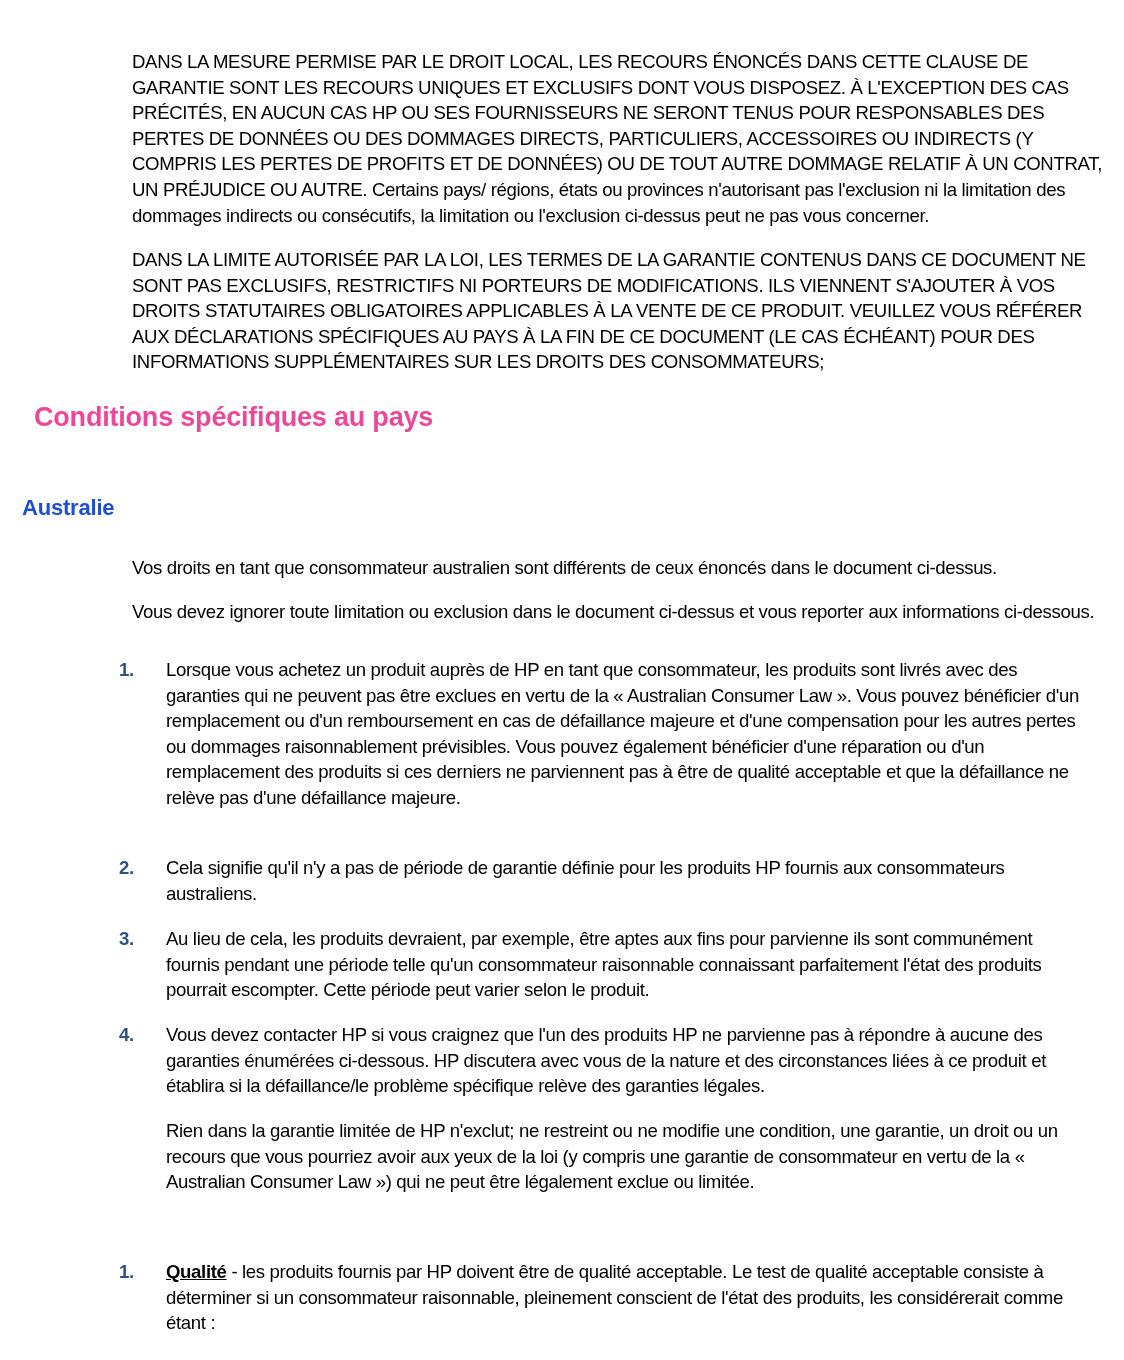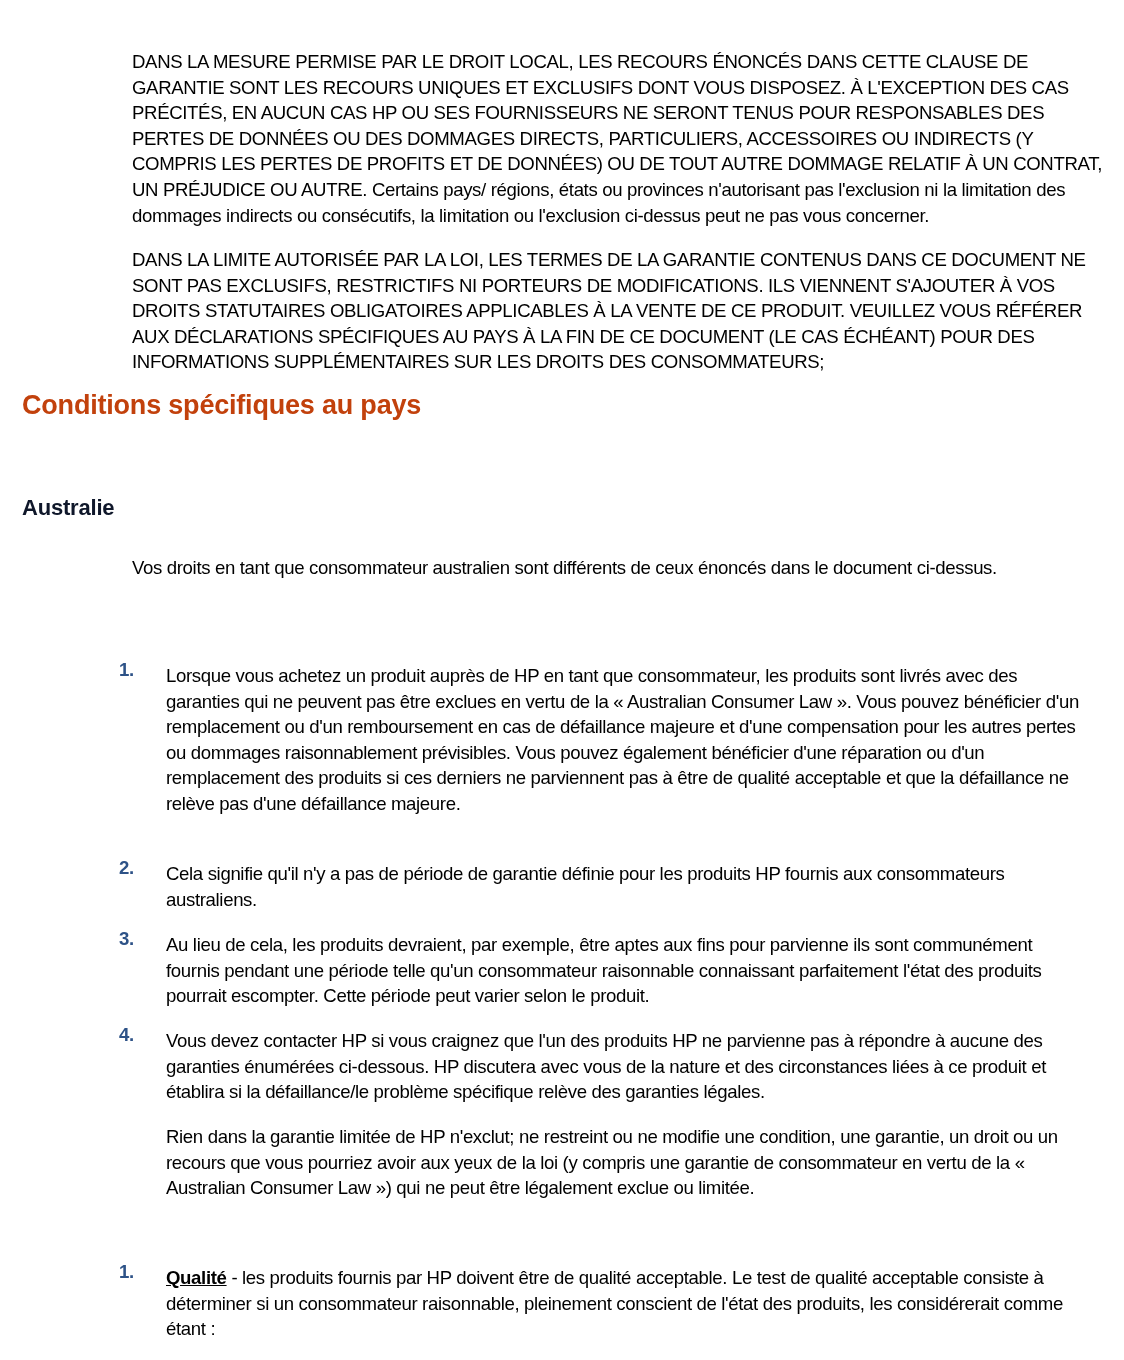--- a/index.html
+++ b/index.html
@@ -17,70 +17,71 @@
     left: 119px;
     width: 970px;
     font-size: 18.6px;
     line-height: 25.6px;
     letter-spacing: -0.35px;
     margin: 13px;
   }
   .h1 {
     position: absolute;
     left: 22px;
-    margin: 0;
+    margin: 12px;
     font-size: 27px;
     font-weight: bold;
-    color: #c2410c;
+    color: #ec4899;
     letter-spacing: -0.2px;
   }
   .h2 {
     position: absolute;
     left: 22px;
     margin: 0;
     font-size: 22px;
     font-weight: bold;
-    color: #0f172a;
+    color: #1d4ed8;
     letter-spacing: -0.2px;
   }
   .li {
     position: absolute;
     left: 119px;
     width: 970px;
     font-size: 18.6px;
     line-height: 25.6px;
     letter-spacing: -0.35px;
   }
   .li .num {
     position: absolute;
     left: 0;
     top: 0;
     font-weight: bold;
     color: #2d5287;
   }
   .li .txt {
     position: absolute;
     left: 47px;
-    top: 6px;
+    top: 0;
     width: 920px;
   }
   .li .txt b { font-weight: bold; text-decoration: underline; }
 </style>
 </head>
 <body>
 
 <div class="page">
 
   <p class="para" style="top:36px;">DANS LA MESURE PERMISE PAR LE DROIT LOCAL, LES RECOURS ÉNONCÉS DANS CETTE CLAUSE DE GARANTIE SONT LES RECOURS UNIQUES ET EXCLUSIFS DONT VOUS DISPOSEZ. À L'EXCEPTION DES CAS PRÉCITÉS, EN AUCUN CAS HP OU SES FOURNISSEURS NE SERONT TENUS POUR RESPONSABLES DES PERTES DE DONNÉES OU DES DOMMAGES DIRECTS, PARTICULIERS, ACCESSOIRES OU INDIRECTS (Y COMPRIS LES PERTES DE PROFITS ET DE DONNÉES) OU DE TOUT AUTRE DOMMAGE RELATIF À UN CONTRAT, UN PRÉJUDICE OU AUTRE. Certains pays/ régions, états ou provinces n'autorisant pas l'exclusion ni la limitation des dommages indirects ou consécutifs, la limitation ou l'exclusion ci-dessus peut ne pas vous concerner.</p>
   <p class="para" style="top:234px;">DANS LA LIMITE AUTORISÉE PAR LA LOI, LES TERMES DE LA GARANTIE CONTENUS DANS CE DOCUMENT NE SONT PAS EXCLUSIFS, RESTRICTIFS NI PORTEURS DE MODIFICATIONS. ILS VIENNENT S'AJOUTER À VOS DROITS STATUTAIRES OBLIGATOIRES APPLICABLES À LA VENTE DE CE PRODUIT. VEUILLEZ VOUS RÉFÉRER AUX DÉCLARATIONS SPÉCIFIQUES AU PAYS À LA FIN DE CE DOCUMENT (LE CAS ÉCHÉANT) POUR DES INFORMATIONS SUPPLÉMENTAIRES SUR LES DROITS DES CONSOMMATEURS;</p>
 
   <h1 class="h1" style="top:390px;">Conditions spécifiques au pays</h1>
 
   <h2 class="h2" style="top:495px;">Australie</h2>
   <p class="para" style="top:542px;">Vos droits en tant que consommateur australien sont différents de ceux énoncés dans le document ci-dessus.</p>
+  <p class="para" style="top:586px;">Vous devez ignorer toute limitation ou exclusion dans le document ci-dessus et vous reporter aux informations ci-dessous.</p>
 
   <div class="li" style="top:657px;">
     <span class="num">1.</span>
     <span class="txt">Lorsque vous achetez un produit auprès de HP en tant que consommateur, les produits sont livrés avec des garanties qui ne peuvent pas être exclues en vertu de la « Australian Consumer Law ». Vous pouvez bénéficier d'un remplacement ou d'un remboursement en cas de défaillance majeure et d'une compensation pour les autres pertes ou dommages raisonnablement prévisibles. Vous pouvez également bénéficier d'une réparation ou d'un remplacement des produits si ces derniers ne parviennent pas à être de qualité acceptable et que la défaillance ne relève pas d'une défaillance majeure.</span>
   </div>
 
   <div class="li" style="top:855px;">
     <span class="num">2.</span>
     <span class="txt">Cela signifie qu'il n'y a pas de période de garantie définie pour les produits HP fournis aux consommateurs australiens.</span>
   </div>

